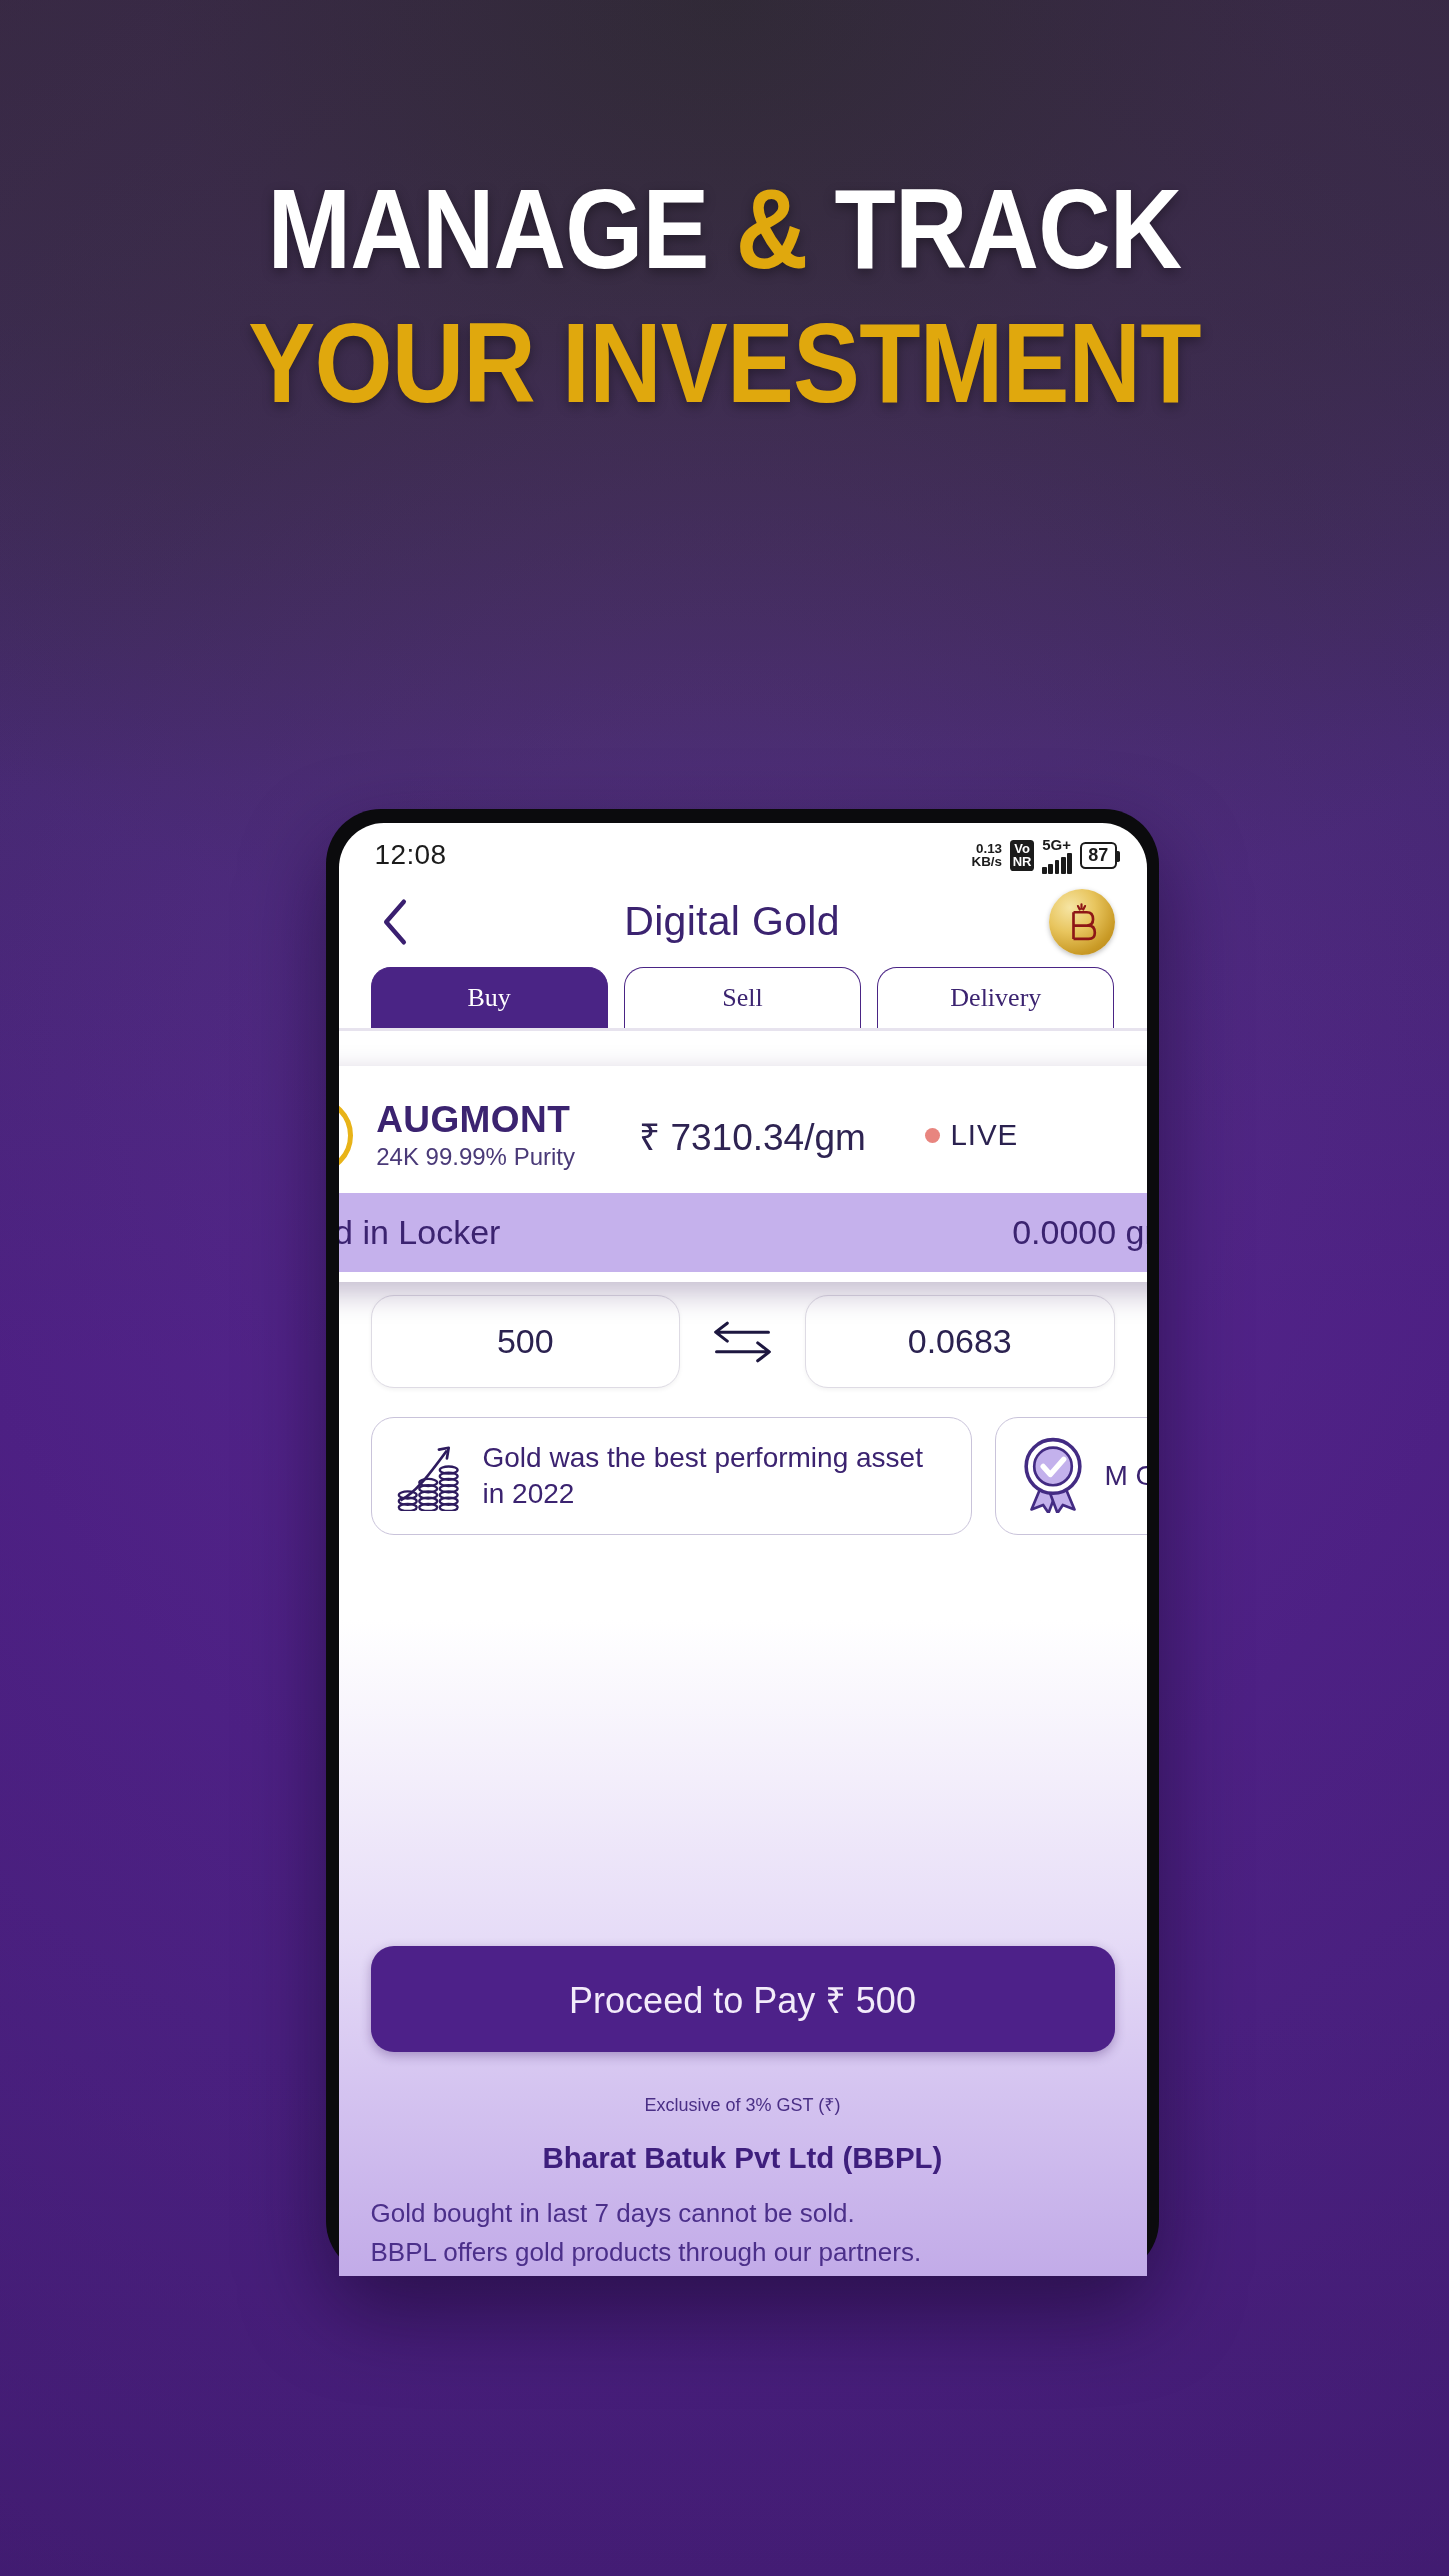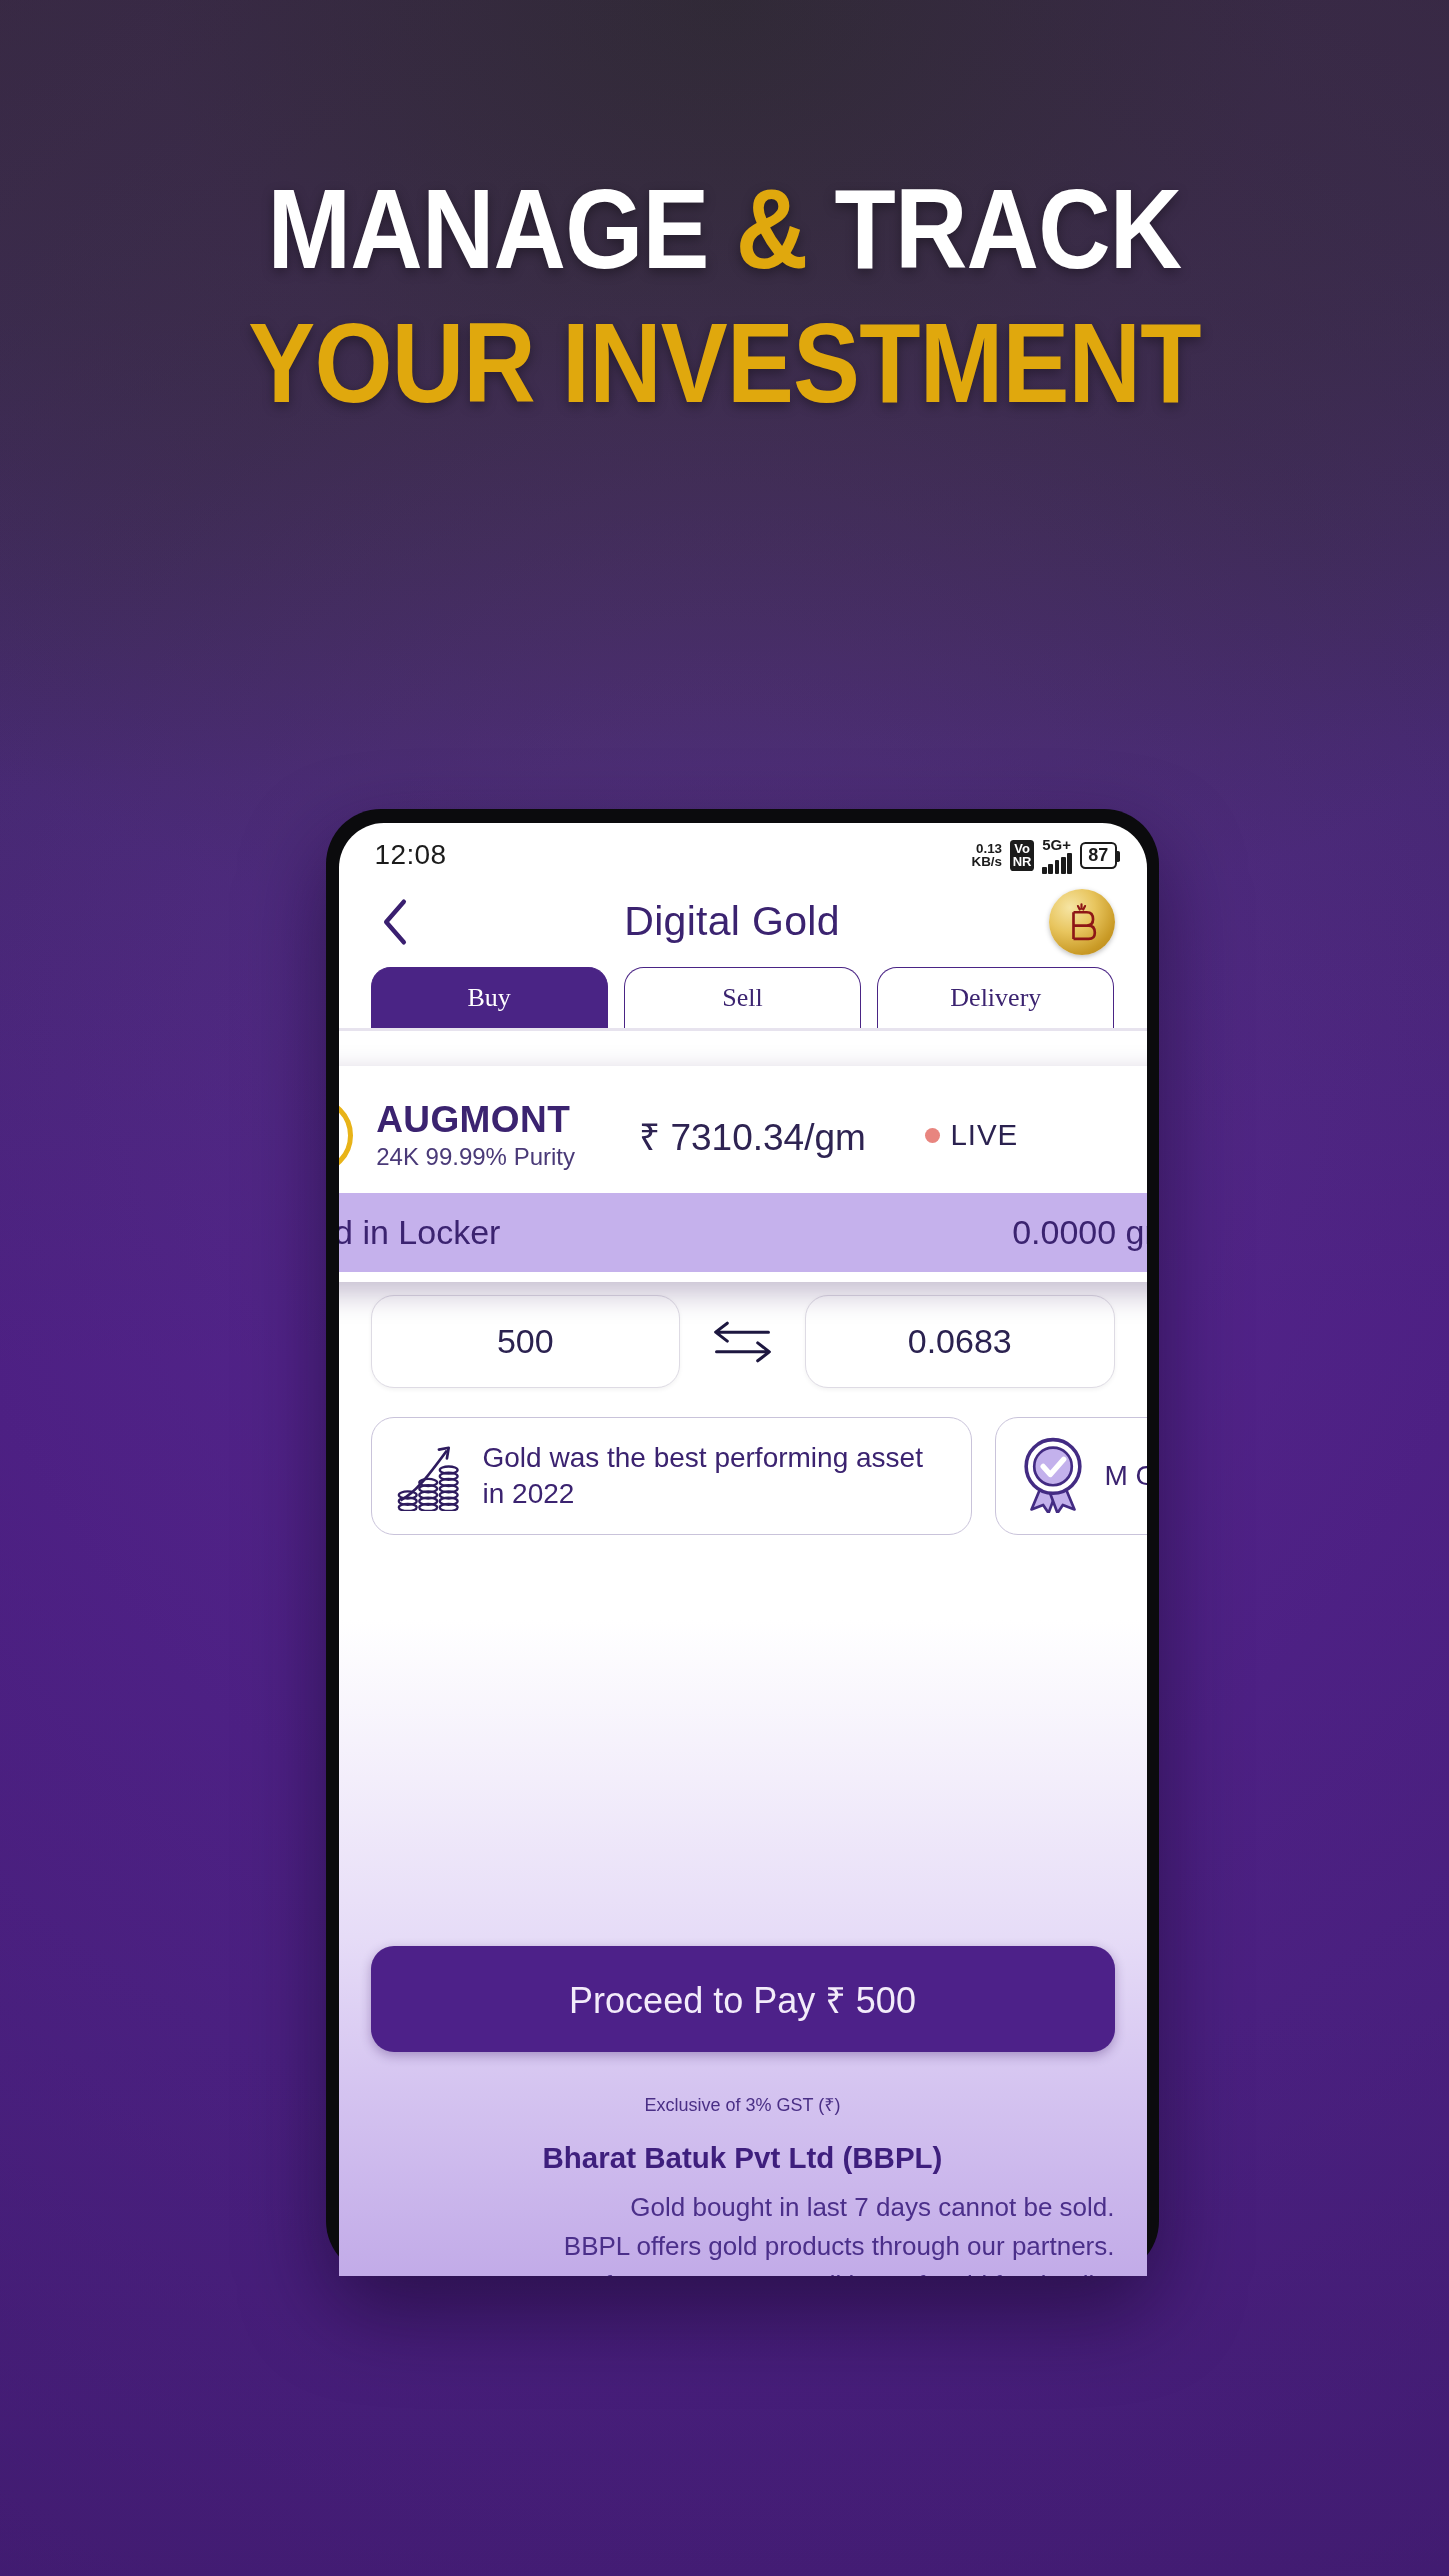--- a/index.html
+++ b/index.html
@@ -242,21 +242,21 @@
   .cta {
     width: 100%; height: 106px; border-radius: 23px;
     background: #4d2189;
     color: #f3ecfa;
     display:flex; align-items:center; justify-content:center;
     font-size: 36px;
     box-shadow: 0 3.6px 10.7px rgba(45,10,90,.3);
   }
   .gst { text-align:center; font-size: 18px; color: #4a2f86; margin-top: 40px;}
   .company { text-align:center; font-size: 29.5px; color: #3e1f7d; font-weight: 700; margin-top: 25px;}
-  .disclaimer { text-align:right; font-size: 26px; color: #4b2f8a; line-height: 1.5; margin-top: 13px; }
+  .disclaimer { text-align:left; font-size: 26px; color: #4b2f8a; line-height: 1.5; margin-top: 19px; }
 </style>
 </head>
 <body>
 
 <div class="screen">
   <div class="bg-vignette"></div>
 
   <div class="headline">
     <span class="line l1"><span>MANAGE </span><span class="amp">&amp;</span><span> TRACK</span></span>
     <span class="line l2">YOUR INVESTMENT</span>

